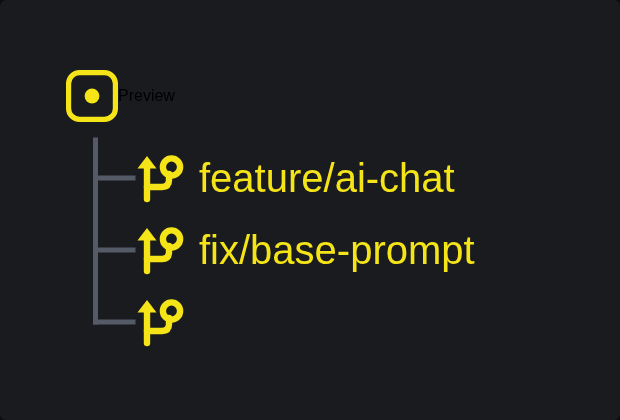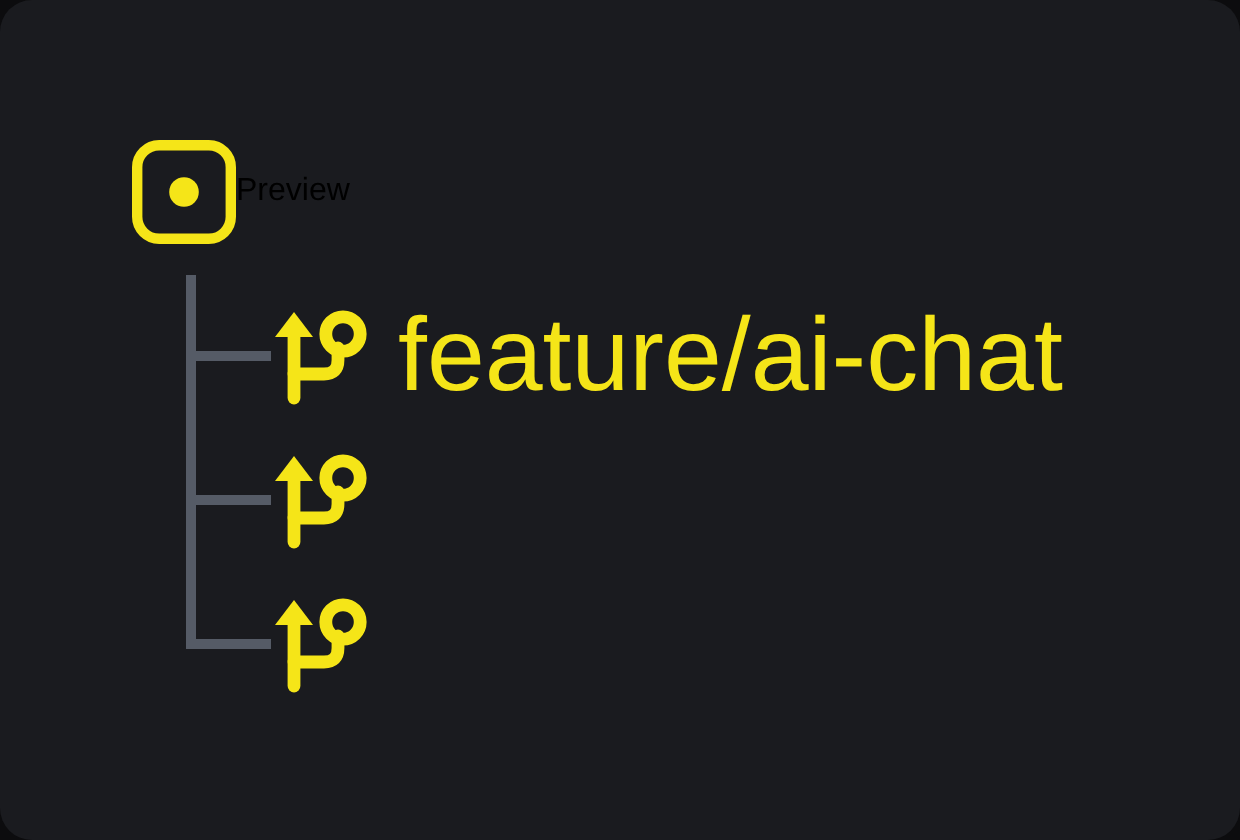--- a/index.html
+++ b/index.html
@@ -15,21 +15,21 @@
   }
 
   #panel {
     position: absolute;
     left: 0;
     top: 0;
     width: 620px;
     height: 420px;
     box-sizing: border-box;
     background: #1a1b1f;
-    border-radius: 16px;
+    border-radius: 6px;
   }
 
   
   #header-row {
     position: absolute;
     left: 66px;
     top: 70px;
     height: 52px;
     display: flex;
     align-items: center;
@@ -66,21 +66,21 @@
 
   .branch-icon {
     width: 48px;
     height: 50px;
     flex: 0 0 48px;
     display: block;
   }
 
   .branch-label {
     margin-left: 15px;
-    font-size: 52px;
+    font-size: 40px;
     line-height: 1;
     color: #f5e518;
     white-space: nowrap;
   }
 </style>
 </head>
 <body>
 
 <div id="panel">
 
@@ -115,20 +115,21 @@
 
   <div class="branch-row" id="branch-row-1">
     <svg class="branch-icon" viewBox="0 0 48 50" xmlns="http://www.w3.org/2000/svg">
       <g fill="none" stroke="#f5e518" stroke-width="6.4" stroke-linecap="round" stroke-linejoin="round">
         <path d="M 11 46 L 11 12"></path>
         <path d="M 11 34 L 26 34 Q 33 34 33 27 L 33 21"></path>
       </g>
       <path d="M 11 3 L 20.5 15.5 L 1.5 15.5 Z" fill="#f5e518"></path>
       <circle cx="35.5" cy="14" r="8.6" fill="none" stroke="#f5e518" stroke-width="6.4"></circle>
     </svg>
+    <div class="branch-label">fix/base-prompt</div>
   </div>
 
   <div class="branch-row" id="branch-row-2">
     <svg class="branch-icon" viewBox="0 0 48 50" xmlns="http://www.w3.org/2000/svg">
       <g fill="none" stroke="#f5e518" stroke-width="6.4" stroke-linecap="round" stroke-linejoin="round">
         <path d="M 11 46 L 11 12"></path>
         <path d="M 11 34 L 26 34 Q 33 34 33 27 L 33 21"></path>
       </g>
       <path d="M 11 3 L 20.5 15.5 L 1.5 15.5 Z" fill="#f5e518"></path>
       <circle cx="35.5" cy="14" r="8.6" fill="none" stroke="#f5e518" stroke-width="6.4"></circle>

